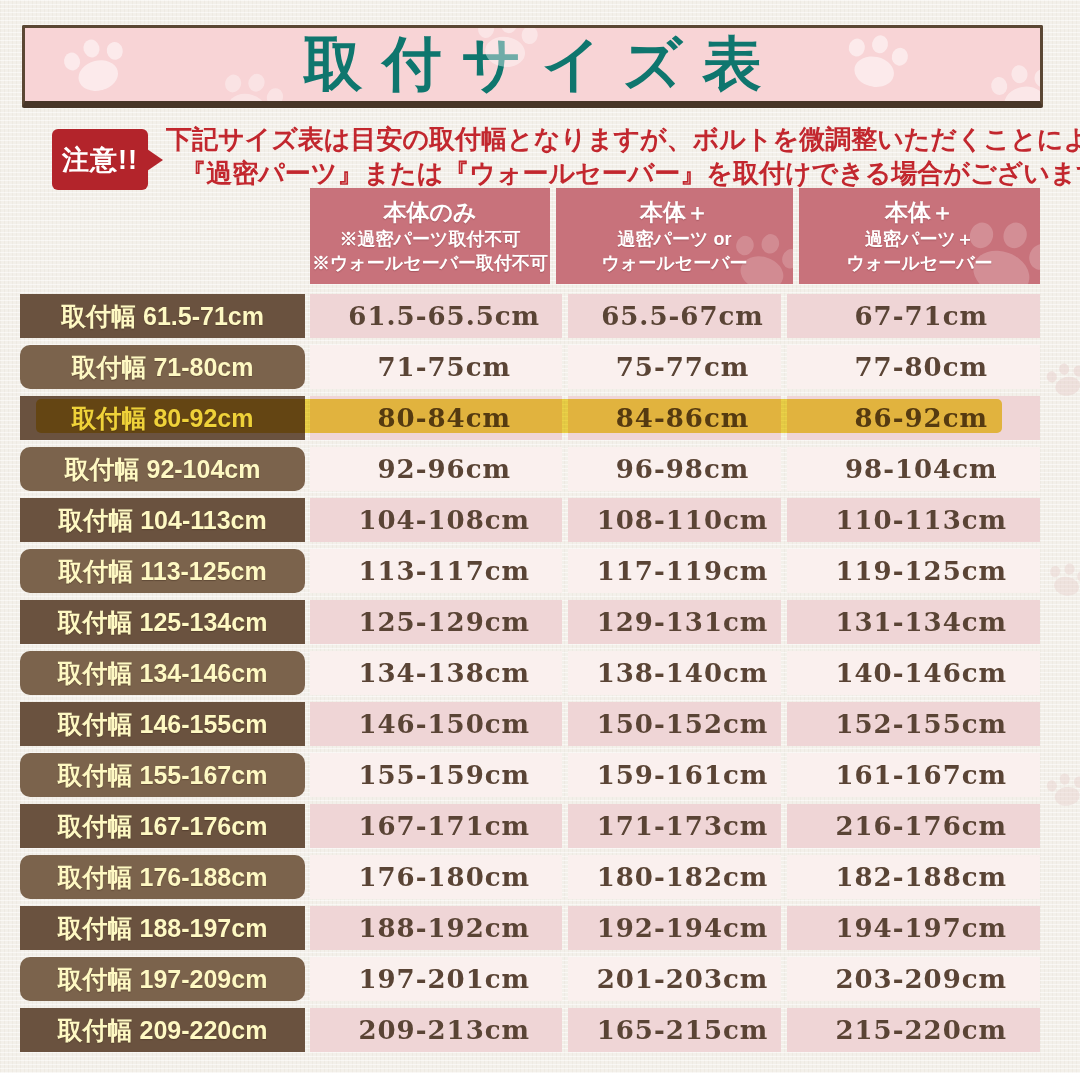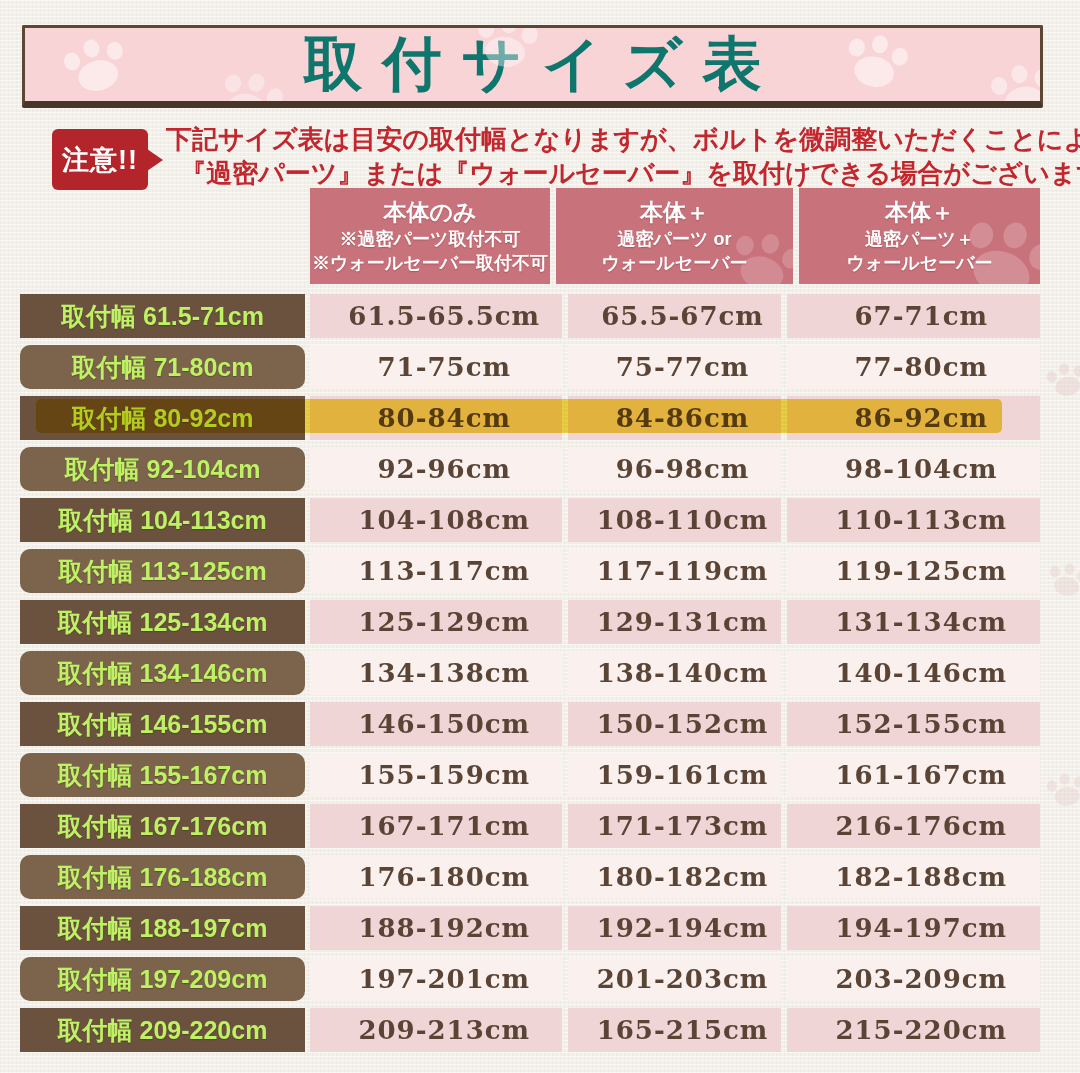--- a/index.html
+++ b/index.html
@@ -59,21 +59,21 @@
   .col-head.w2{width:237px;margin-right:6px;}
   .col-head.w3{width:241px;}
   .ch-main{font-size:23px;font-weight:bold;line-height:30px;position:relative;z-index:1;}
   .ch-sub{font-size:18px;font-weight:bold;line-height:24px;position:relative;z-index:1;white-space:nowrap;}
   
   .rows{position:absolute;left:20px;top:294px;width:1020px;}
   .row{position:relative;display:flex;height:44px;margin-bottom:7px;}
   .row-label{
     width:285px;margin-right:5px;flex:0 0 auto;
     display:flex;align-items:center;justify-content:center;
-    color:#bef264;font-weight:bold;font-size:25px;
+    color:#fef9c3;font-weight:bold;font-size:25px;
     text-shadow:0 1px 1px rgba(60,40,25,.4);white-space:nowrap;
   }
   .cell{
     display:flex;align-items:center;justify-content:center;
     font-family:"DejaVu Serif",serif;font-weight:bold;font-size:26px;
     color:#5a4435;letter-spacing:1px;white-space:nowrap;padding-left:16px;
   }
   .cell.c1{width:240px;margin-right:6px;}
   .cell.c2{width:199px;margin-right:6px;}
   .cell.c3{width:241px;}

